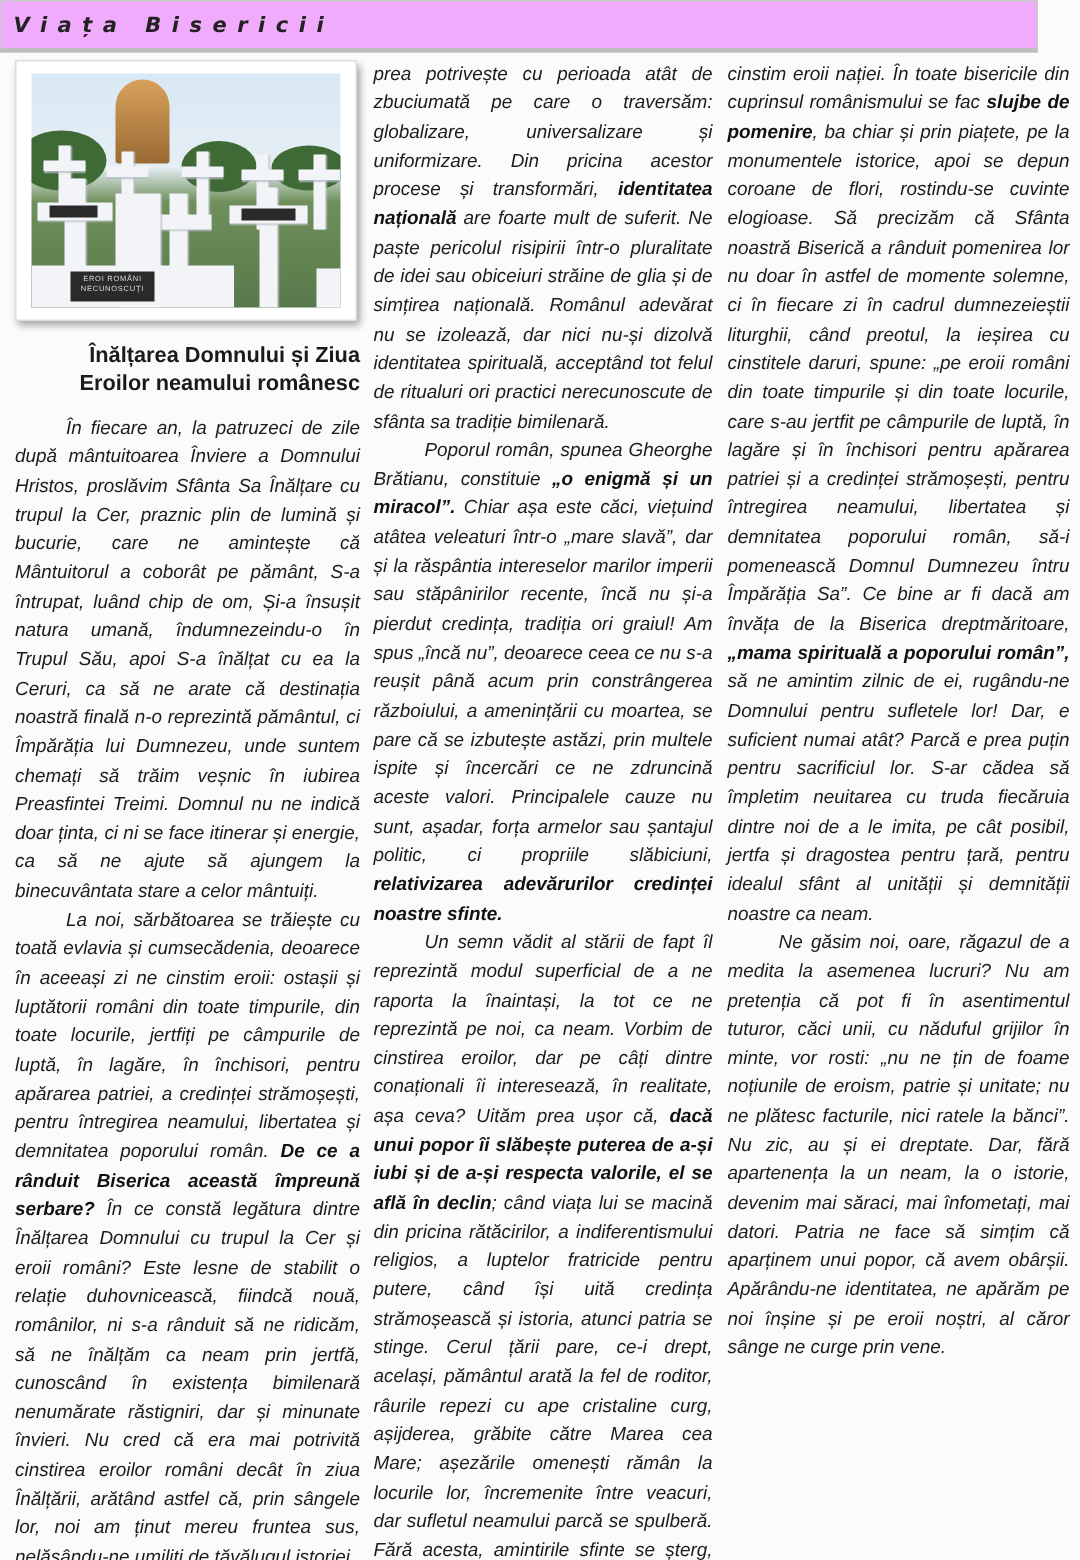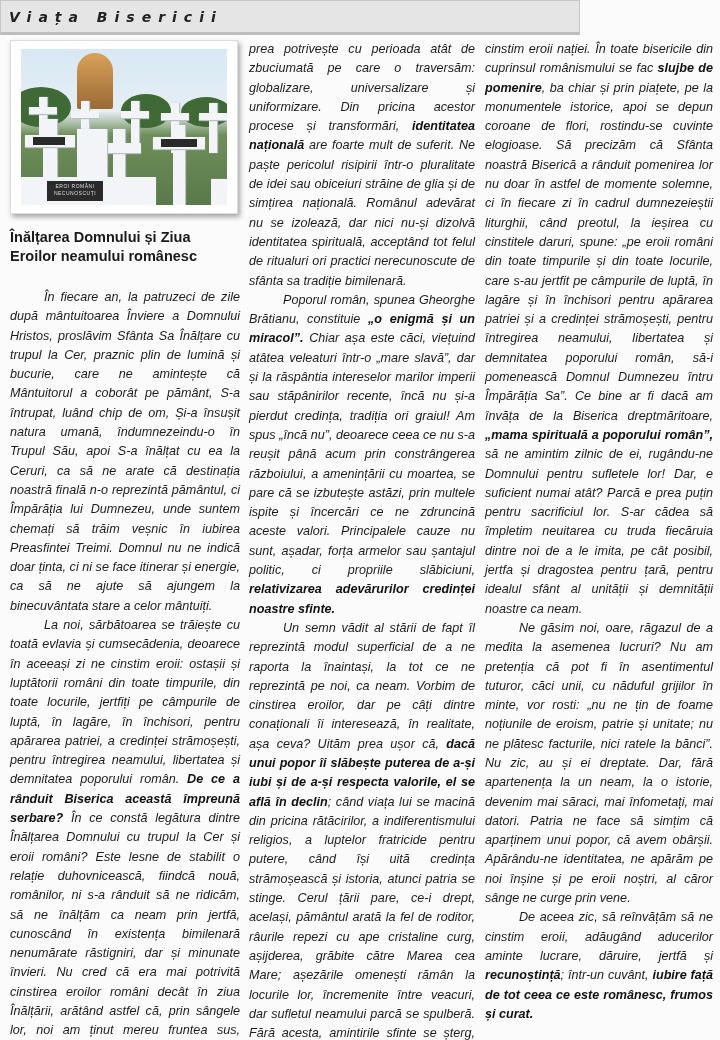--- a/index.html
+++ b/index.html
@@ -1,20 +1,20 @@
 <!DOCTYPE html>
 <html><head>
 <meta charset="utf-8">
 <style>
   * { box-sizing: border-box; margin: 0; padding: 0; }
   html, body { width: 720px; height: 1040px; background: #fbfbfb; overflow: hidden; }
   body { font-family: "Liberation Sans", "DejaVu Sans", sans-serif; color: #1c1c1c; position: relative; }
   .header {
-    position: absolute; left: 0; top: 0; width: 580px; height: 35px;
-    background: #e5e5e5; border: 1px solid #c8c8c8; border-bottom: 3px solid #bdbdbd;
+    position: absolute; left: 0; top: 0; width: 692px; height: 35px;
+    background: #f0abfc; border: 1px solid #c8c8c8; border-bottom: 3px solid #bdbdbd;
   }
   .header-title {
     position: absolute; left: 8px; top: 8px;
     font-family: "DejaVu Sans", sans-serif; font-style: italic; font-weight: bold;
     font-size: 14px; letter-spacing: 7px; color: #222;
   }
   .col { position: absolute; top: 40px; font-size: 12.6px; line-height: 19.3px; text-align: justify; }
   .col p { margin: 0; font-style: italic; }
   .col p.indent { text-indent: 34px; }
   .col b { font-weight: bold; color: #111; }
@@ -27,21 +27,21 @@
   }
   .photo {
     width: 100%; height: 100%; position: relative; overflow: hidden;
     background: linear-gradient(#d8e8f4 0%, #e6eef4 40%, #6f8f5a 55%, #58794a 100%);
   }
   .tower { position: absolute; left: 56px; top: 4px; width: 36px; height: 56px; background: linear-gradient(#d9a15a, #9a6a34); border-radius: 18px 18px 2px 2px; }
   .tree { position: absolute; border-radius: 50%; background: #3f6a36; }
   .cross-v { position: absolute; background: #f2f4f7; box-shadow: 1px 0 1px #b9bfc7; }
   .cross-h { position: absolute; background: #f2f4f7; box-shadow: 0 1px 1px #b9bfc7; }
   .plaque { position: absolute; background: #2a2a2a; color: #ddd; font-size: 5px; text-align: center; line-height: 7px; letter-spacing: 0.5px; }
-  .article-title { text-align: left; font-weight: bold; font-size: 14.5px; line-height: 19px; margin: 8px 0 22px 0; color: #1a1a1a; }
+  .article-title { text-align: right; font-weight: bold; font-size: 14.5px; line-height: 19px; margin: 8px 0 10px 0; color: #1a1a1a; }
   .gap { height: 19px; }
 </style>
 </head>
 <body>
 
 <div class="header">
   <span class="header-title">Viața Bisericii</span>
 </div>
 
 <div class="col col1">
@@ -92,16 +92,15 @@
 <div class="col col2">
   <p><span>prea potrivește cu perioada atât de zbuciumată pe care o traversăm: globalizare, universalizare și uniformizare. Din pricina acestor procese și transformări, </span><b>identitatea națională</b><span> are foarte mult de suferit. Ne paște pericolul risipirii într-o pluralitate de idei sau obiceiuri străine de glia și de simțirea națională. Românul adevărat nu se izolează, dar nici nu-și dizolvă identitatea spirituală, acceptând tot felul de ritualuri ori practici nerecunoscute de sfânta sa tradiție bimilenară.</span></p>
   <p class="indent"><span>Poporul român, spunea Gheorghe Brătianu, constituie </span><b>„o enigmă și un miracol”.</b><span> Chiar așa este căci, viețuind atâtea veleaturi într-o „mare slavă”, dar și la răspântia intereselor marilor imperii sau stăpânirilor recente, încă nu și-a pierdut credința, tradiția ori graiul! Am spus „încă nu”, deoarece ceea ce nu s-a reușit până acum prin constrângerea războiului, a amenințării cu moartea, se pare că se izbutește astăzi, prin multele ispite și încercări ce ne zdruncină aceste valori. Principalele cauze nu sunt, așadar, forța armelor sau șantajul politic, ci propriile slăbiciuni, </span><b>relativizarea adevărurilor credinței noastre sfinte.</b></p>
   <p class="indent"><span>Un semn vădit al stării de fapt îl reprezintă modul superficial de a ne raporta la înaintași, la tot ce ne reprezintă pe noi, ca neam. Vorbim de cinstirea eroilor, dar pe câți dintre conaționali îi interesează, în realitate, așa ceva? Uităm prea ușor că, </span><b>dacă unui popor îi slăbește puterea de a-și iubi și de a-și respecta valorile, el se află în declin</b><span>; când viața lui se macină din pricina rătăcirilor, a indiferentismului religios, a luptelor fratricide pentru putere, când își uită credința strămoșească și istoria, atunci patria se stinge. Cerul țării pare, ce-i drept, același, pământul arată la fel de roditor, râurile repezi cu ape cristaline curg, așijderea, grăbite către Marea cea Mare; așezările omenești rămân la locurile lor, încremenite între veacuri, dar sufletul neamului parcă se spulberă. Fără acesta, amintirile sfinte se șterg, peste tradițiile multiseculare se așterne uitarea, iar sub ochii noștri nu rămâne decât cadavrul unui popor, alături de mormântul unei patrii.</span></p>
 
 </div>
 
 <div class="col col3">
   <p><span>cinstim eroii nației. În toate bisericile din cuprinsul românismului se fac </span><b>slujbe de pomenire</b><span>, ba chiar și prin piațete, pe la monumentele istorice, apoi se depun coroane de flori, rostindu-se cuvinte elogioase. Să precizăm că Sfânta noastră Biserică a rânduit pomenirea lor nu doar în astfel de momente solemne, ci în fiecare zi în cadrul dumnezeieștii liturghii, când preotul, la ieșirea cu cinstitele daruri, spune: „pe eroii români din toate timpurile și din toate locurile, care s-au jertfit pe câmpurile de luptă, în lagăre și în închisori pentru apărarea patriei și a credinței strămoșești, pentru întregirea neamului, libertatea și demnitatea poporului român, să-i pomenească Domnul Dumnezeu întru Împărăția Sa”. Ce bine ar fi dacă am învăța de la Biserica dreptmăritoare, </span><b>„mama spirituală a poporului român”,</b><span> să ne amintim zilnic de ei, rugându-ne Domnului pentru sufletele lor! Dar, e suficient numai atât? Parcă e prea puțin pentru sacrificiul lor. S-ar cădea să împletim neuitarea cu truda fiecăruia dintre noi de a le imita, pe cât posibil, jertfa și dragostea pentru țară, pentru idealul sfânt al unității și demnității noastre ca neam.</span></p>
   <p class="indent">Ne găsim noi, oare, răgazul de a medita la asemenea lucruri? Nu am pretenția că pot fi în asentimentul tuturor, căci unii, cu năduful grijilor în minte, vor rosti: „nu ne țin de foame noțiunile de eroism, patrie și unitate; nu ne plătesc facturile, nici ratele la bănci”. Nu zic, au și ei dreptate. Dar, fără apartenența la un neam, la o istorie, devenim mai săraci, mai înfometați, mai datori. Patria ne face să simțim că aparținem unui popor, că avem obârșii. Apărându-ne identitatea, ne apărăm pe noi înșine și pe eroii noștri, al căror sânge ne curge prin vene.</p>
-  <p class="indent"><span>De aceea zic, să reînvățăm să ne cinstim eroii, adăugând aducerilor aminte lucrare, dăruire, jertfă și </span><b>recunoștință</b><span>; într-un cuvânt, </span><b>iubire față de tot ceea ce este românesc, frumos și curat.</b></p>
   <div class="gap"></div>
 
 </div>
 
 </body></html>

